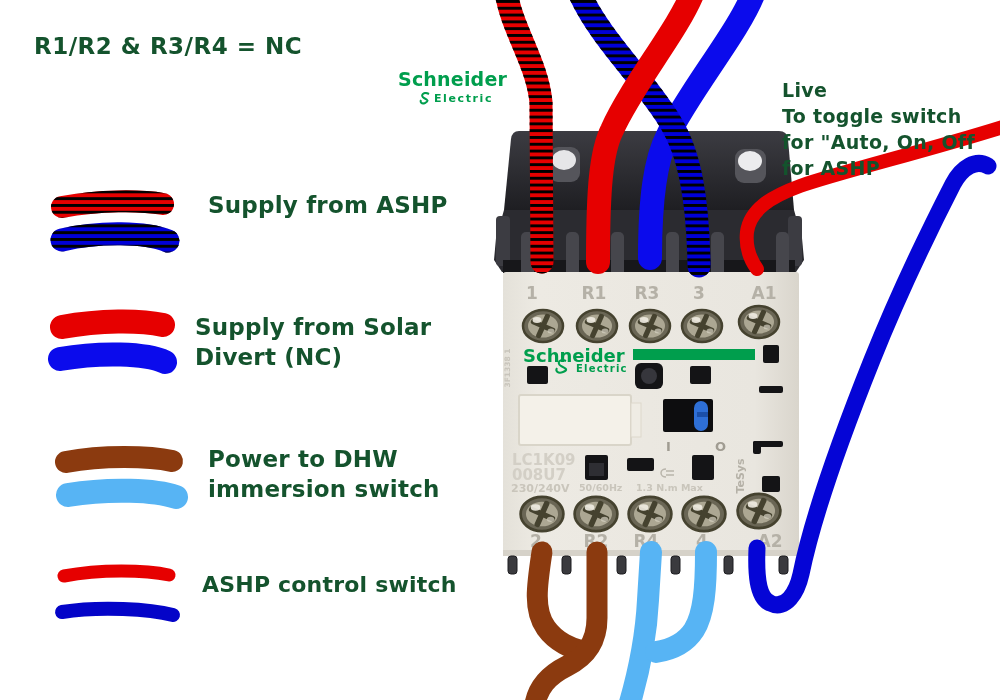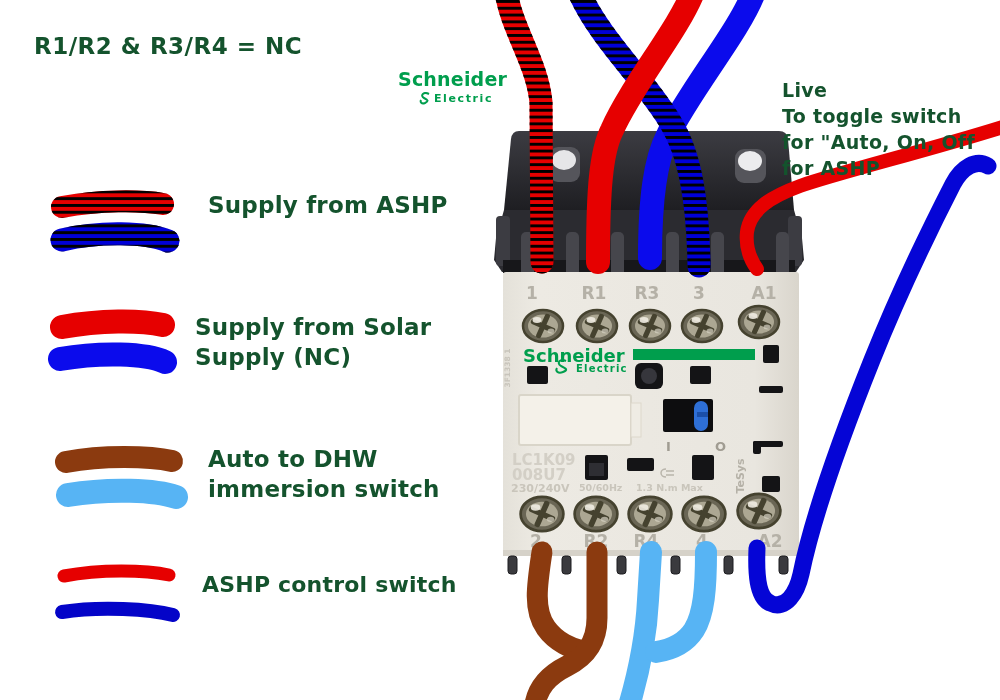--- a/index.html
+++ b/index.html
@@ -227,23 +227,23 @@
   <div>To toggle switch</div>
   <div>for "Auto, On, Off</div>
   <div>for ASHP</div>
 </div>
 
 <div class="txt leg" id="leg1">
   <div>Supply from ASHP</div>
 </div>
 <div class="txt leg" id="leg2">
   <div>Supply from Solar</div>
-  <div>Supply (NC)</div>
+  <div>Divert (NC)</div>
 </div>
 <div class="txt leg" id="leg3">
-  <div>Auto to DHW</div>
+  <div>Power to DHW</div>
   <div>immersion switch</div>
 </div>
 <div class="txt leg" id="leg4">
   <div>ASHP control switch</div>
 </div>
 
 </div>
 
 </body></html>

